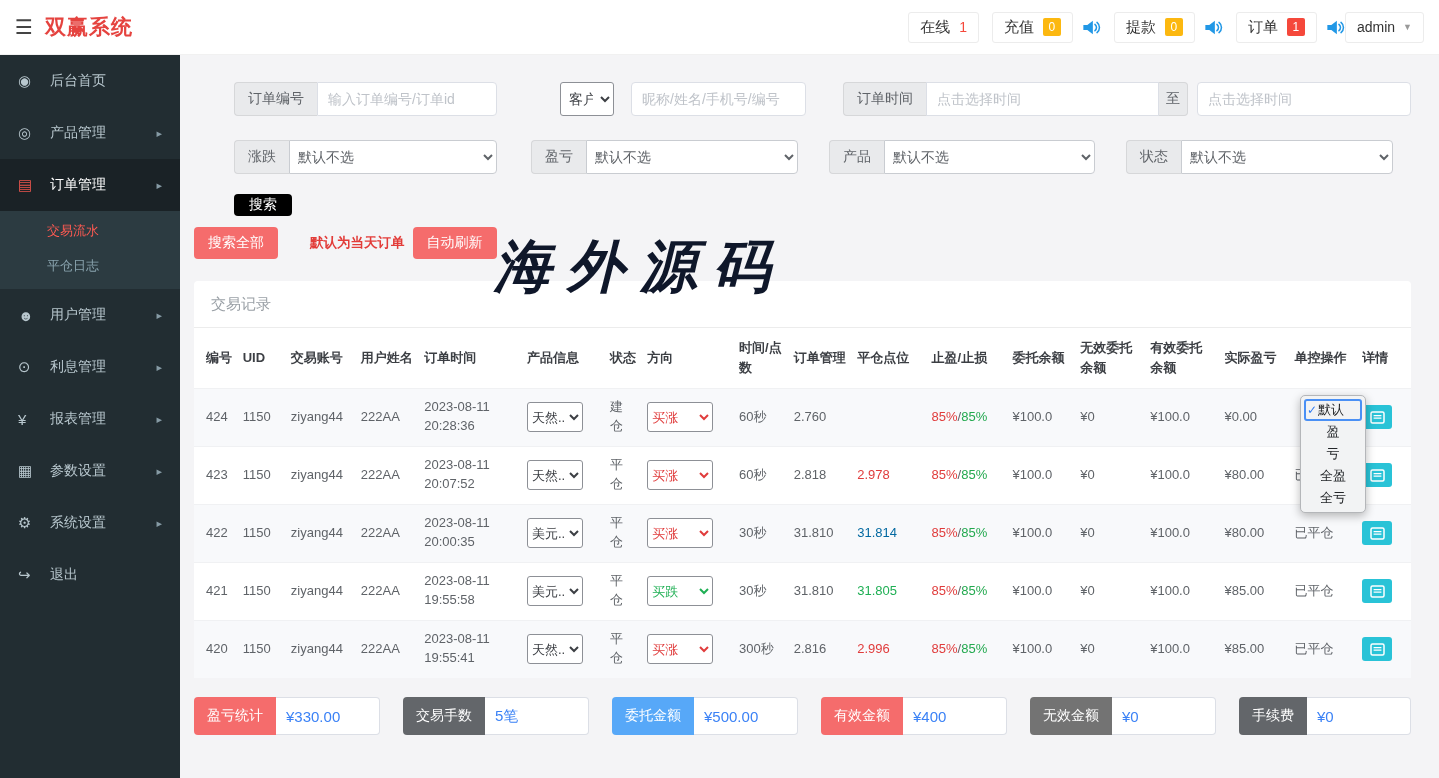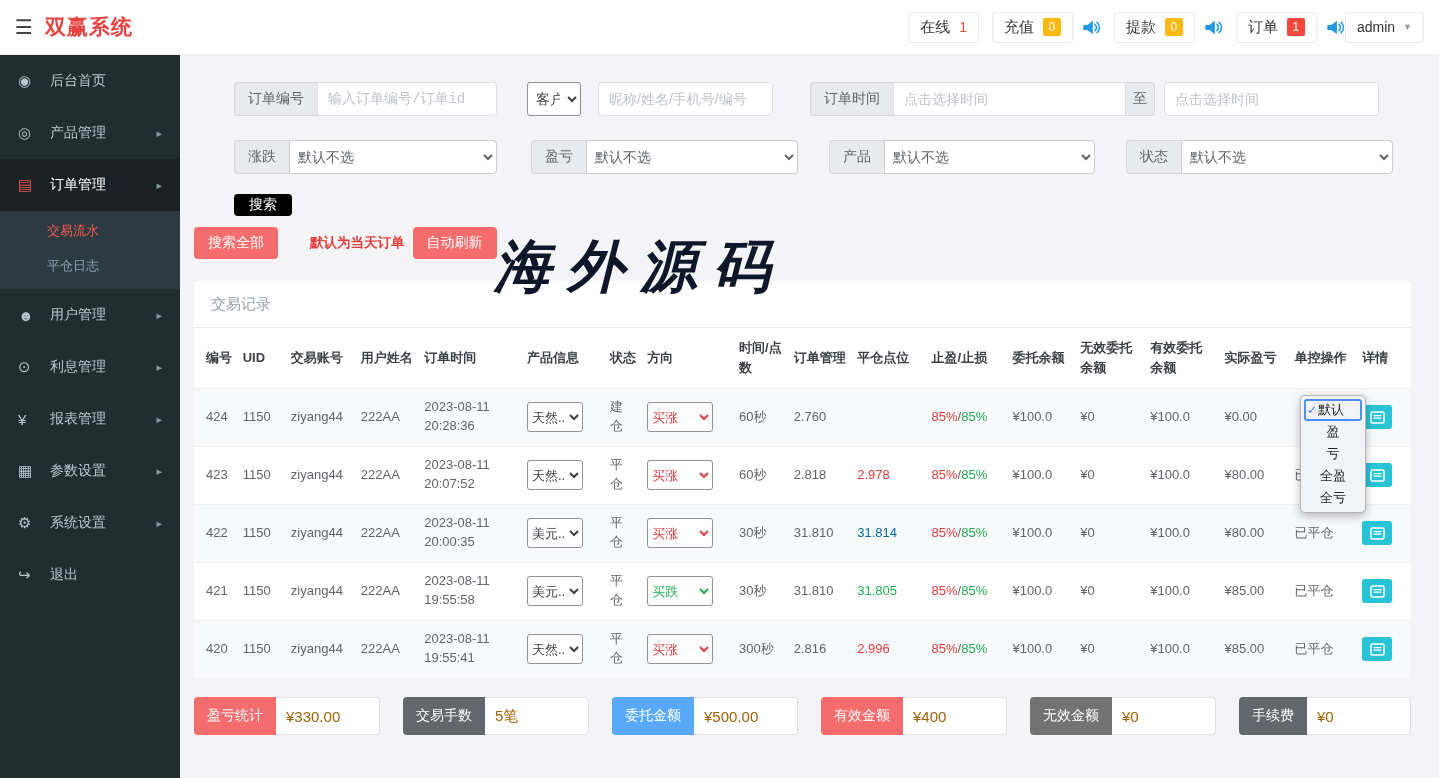--- a/index.html
+++ b/index.html
@@ -63,21 +63,21 @@
   .tp{color:#e03c3c;} .slash{color:#5f6368;} .slv{color:#23a94f;}
   .detail-btn{width:30px;height:24px;background:#29c3d7;border:none;border-radius:3px;display:flex;align-items:center;justify-content:center;cursor:pointer;}
   .ctrl-dd{position:absolute;left:1106px;top:114px;width:66px;background:#f2f3f4;border:1px solid #b4b6b9;border-radius:5px;box-shadow:0 3px 10px rgba(0,0,0,.28);padding:3px;z-index:20;}
   .dd-item{height:22px;display:flex;align-items:center;justify-content:center;font-size:13px;color:#232629;border-radius:3px;cursor:pointer;}
   .dd-item.checked{border:2px solid #4a90f5;justify-content:flex-start;padding-left:1px;}
   .dd-check{color:#2f7af0;font-size:12px;margin-right:1px;}
   
   .summary{display:flex;justify-content:space-between;margin-top:19px;width:1217px;}
   .sum-group{display:flex;height:38px;}
   .sum-label{display:flex;align-items:center;padding:0 13px;color:#fff;font-size:14px;border-radius:4px 0 0 4px;white-space:nowrap;}
-  .sum-value{display:flex;align-items:center;width:104px;background:#fff;border:1px solid #dcdfe6;border-left:none;border-radius:0 4px 4px 0;padding:0 10px;font-size:15px;color:#a16207;}
+  .sum-value{display:flex;align-items:center;width:104px;background:#fff;border:1px solid #dcdfe6;border-left:none;border-radius:0 4px 4px 0;padding:0 10px;font-size:15px;color:#3b82f6;}
 </style>
 </head>
 <body>
 
 <div class="header">
   <span class="hamburger">☰</span>
   <span class="brand">双赢系统</span>
   <div class="header-right">
       <div class="hgroup">
         <div class="hstat">
@@ -181,23 +181,23 @@
         <span>退出</span>
       </div>
     </nav>
 </div>
 
 <div class="main">
 
   <div class="frow">
     <div class="igroup">
       <span class="ilabel">订单编号</span>
-      <input class="iinput" style="width: 180px; font-family: Liberation Mono, monospace;" placeholder="输入订单编号/订单id">
-    </div>
-    <select class="sel" style="width:54px;margin-left:30px">
+      <input class="iinput" style="width: 180px;" placeholder="输入订单编号/订单id">
+    </div>
+    <select class="sel" style="width:54px;margin-left:63px">
       <option>客户</option>
     </select>
     <input class="iinput rounded" style="width: 175px; margin-left: 17px;" placeholder="昵称/姓名/手机号/编号">
     <div class="igroup" style="margin-left:37px">
       <span class="ilabel">订单时间</span>
       <input class="iinput" style="width: 233px;" placeholder="点击选择时间">
       <span class="ilabel suffix">至</span>
     </div>
     <input class="iinput rounded" style="width: 215px; margin-left: 9px;" placeholder="点击选择时间">
   </div>

